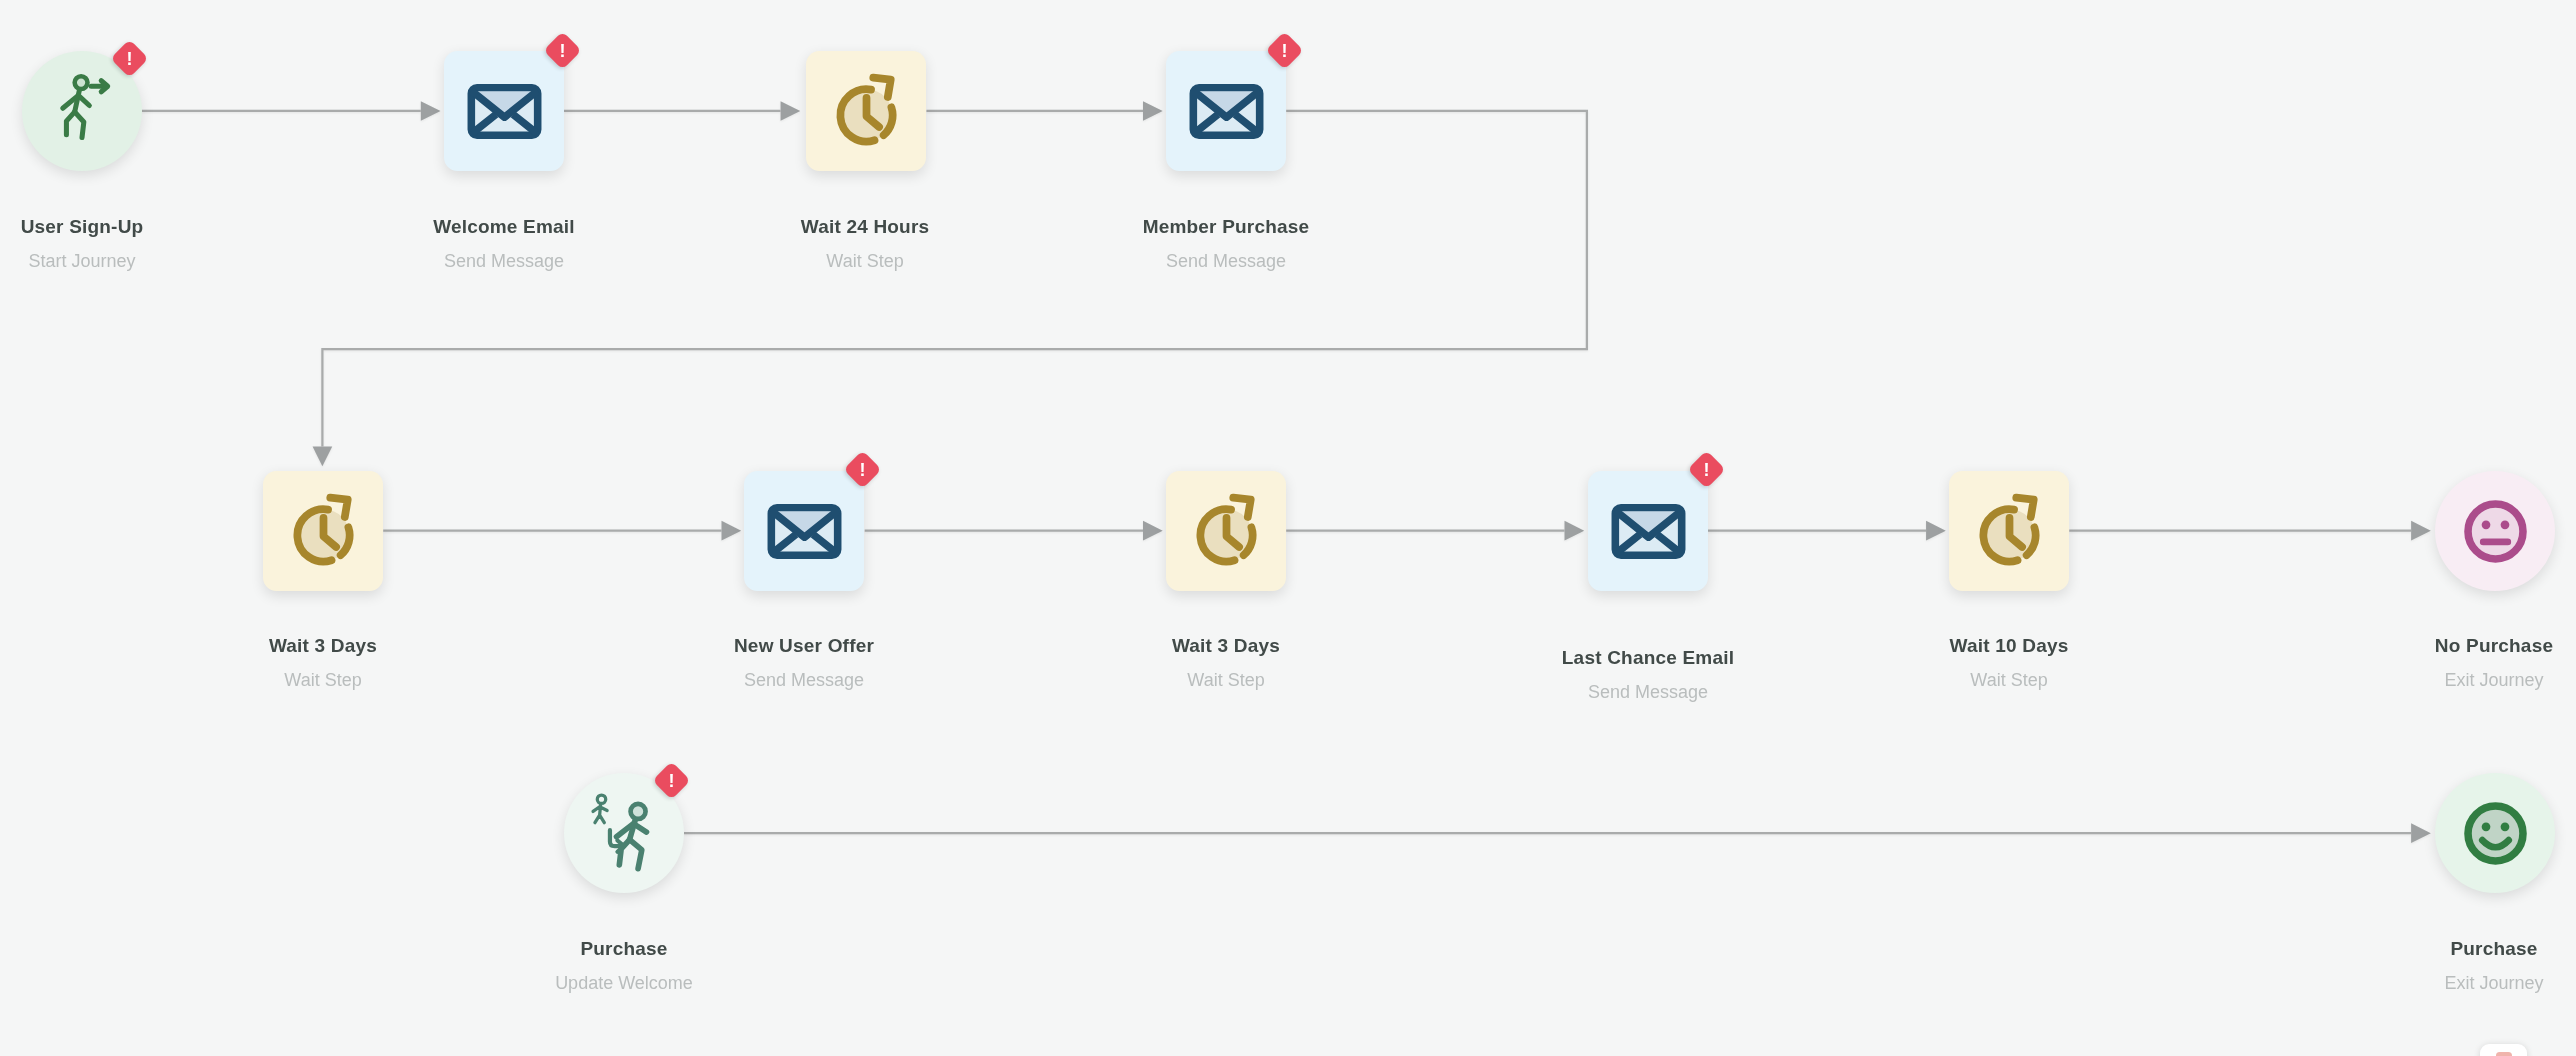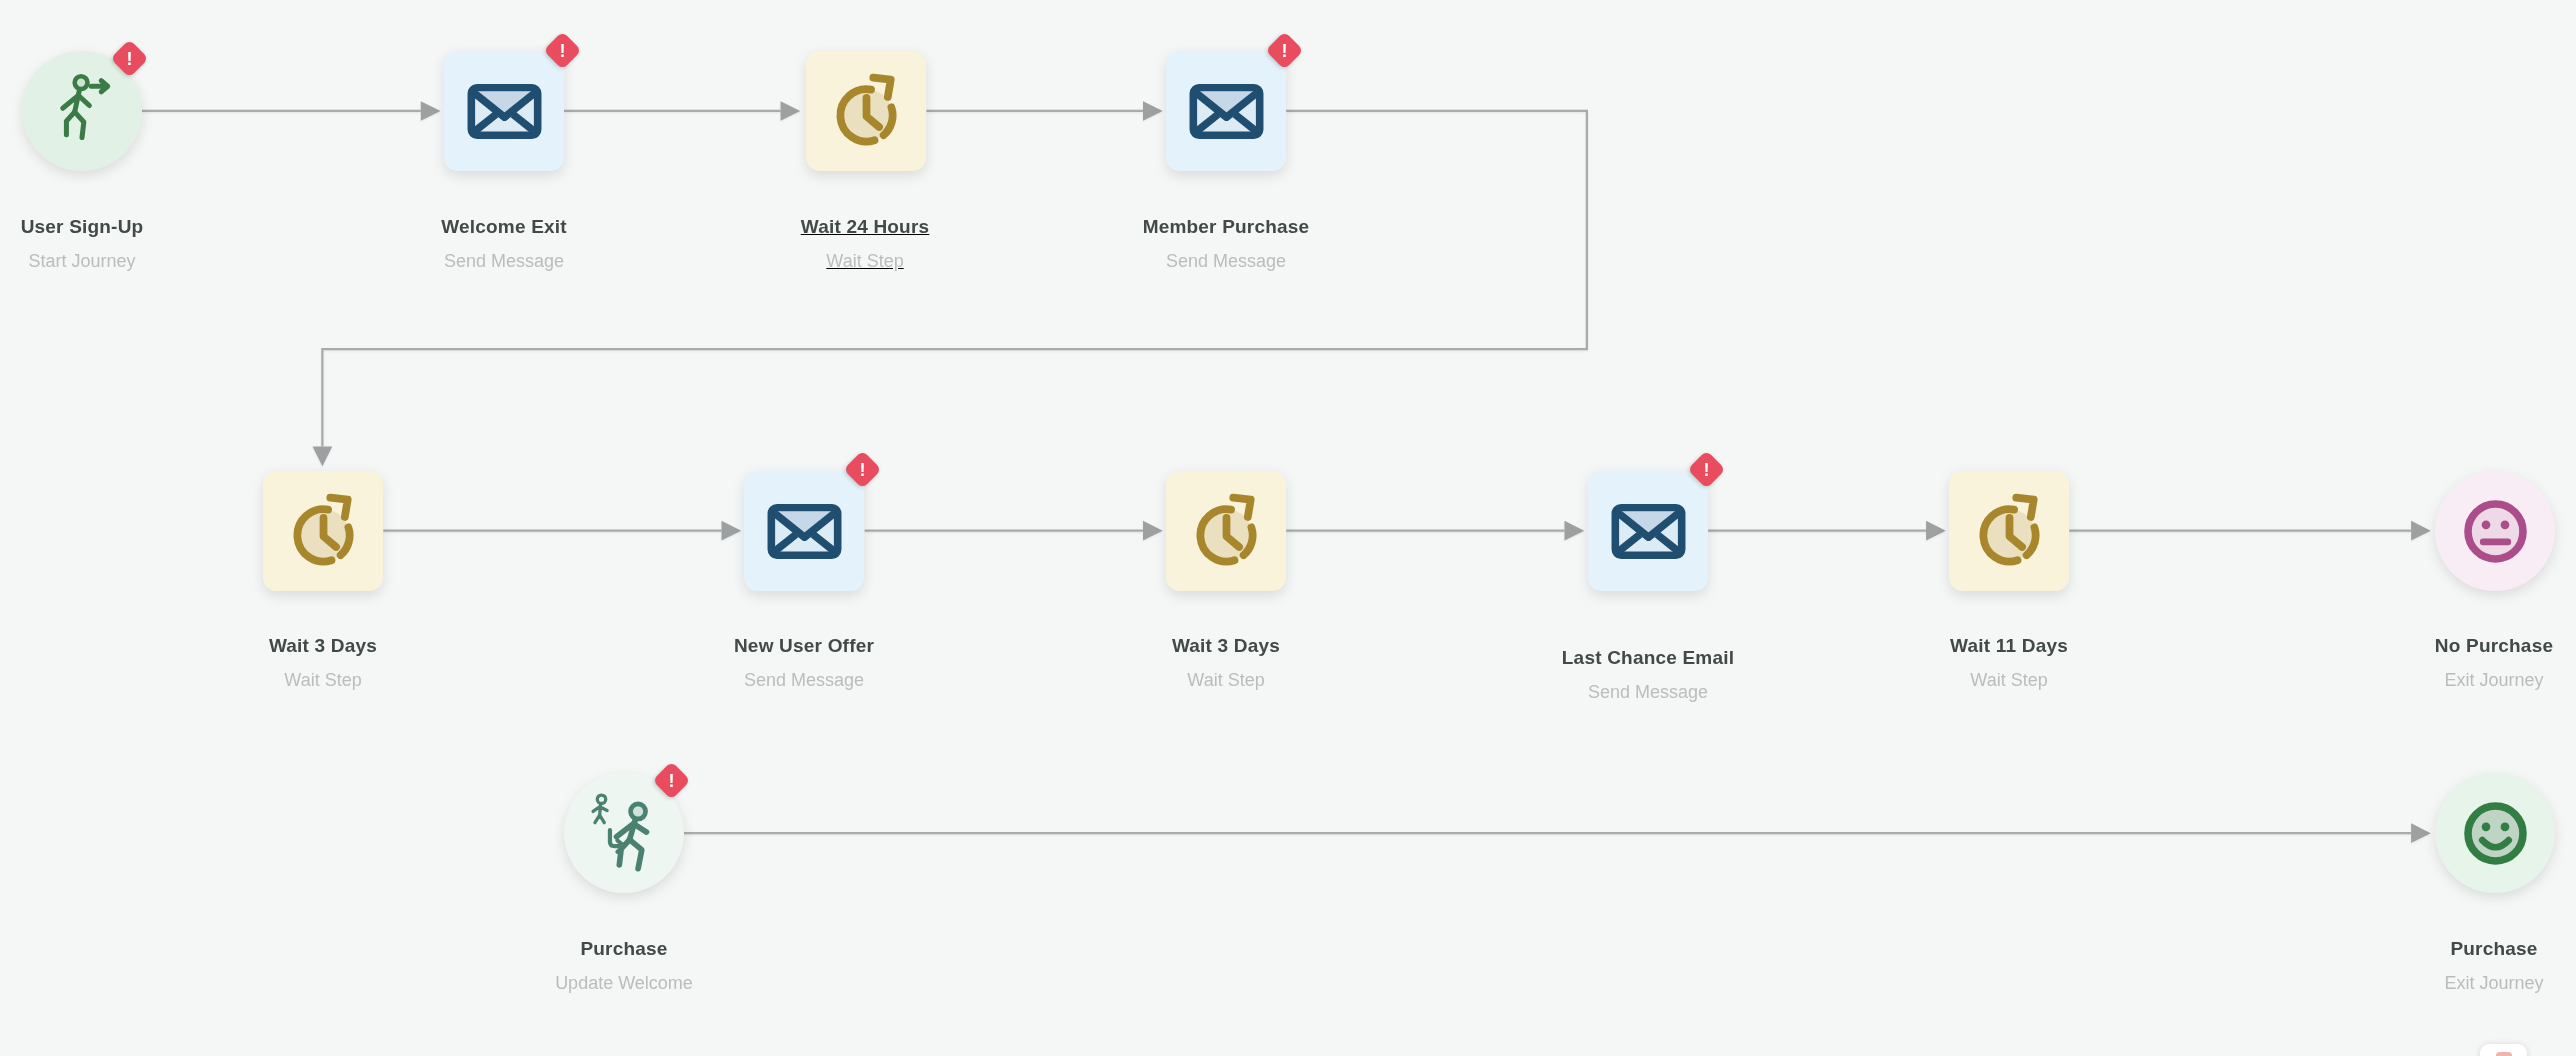--- a/index.html
+++ b/index.html
@@ -127,38 +127,38 @@
       <div class="node">
     <div class="shape square" style="left: 444px; top: 51px; background: rgb(228, 243, 251);">
     <svg viewBox="0 0 96 96" width="91" height="91">
       <rect x="13" y="23" width="70" height="50" rx="6" fill="#dcebf4" stroke="#1f4e70" stroke-width="8"></rect>
       <polygon points="17,27 48,52 79,27" fill="#c6d8e7"></polygon>
       <path d="M13 26 L48 54 L83 26" fill="none" stroke="#1f4e70" stroke-width="8" stroke-linejoin="round"></path>
       <path d="M14 71 L39 51 M82 71 L57 51" fill="none" stroke="#1f4e70" stroke-width="8"></path>
     </svg>
         </div>
     <div class="label" style="left: 361px; top: 216px;">
-      <div class="title">Welcome Exit</div>
+      <div class="title">Welcome Email</div>
       <div class="subtitle">Send Message</div>
     </div>
   <div class="badge" style="background: rgb(234, 76, 95); left: 549px; top: 37px;">
           <span>!</span>
         </div>
       </div>
       <div class="node">
     <div class="shape square" style="left: 806px; top: 51px; background: rgb(250, 243, 220);">
     <svg viewBox="0 0 96 96" width="93" height="93">
       <circle cx="48" cy="52" r="27" fill="#eadfbf"></circle>
       <path d="M73.7 43.7 A27 27 0 0 1 65.7 72.4" fill="none" stroke="#a7862c" stroke-width="8" stroke-linecap="round"></path>
       <path d="M56.3 77.7 A27 27 0 1 1 52.7 25.4" fill="none" stroke="#a7862c" stroke-width="8" stroke-linecap="round"></path>
       <path d="M55 13 L73 15 L70 33" fill="none" stroke="#a7862c" stroke-width="8" stroke-linecap="round" stroke-linejoin="round"></path>
       <path d="M48 34 L48 53 L61 64" fill="none" stroke="#a7862c" stroke-width="8" stroke-linecap="round" stroke-linejoin="round"></path>
     </svg>
         </div>
-    <div class="label" style="left: 722px; top: 216px; text-decoration: underline;">
+    <div class="label" style="left: 722px; top: 216px;">
       <div class="title">Wait 24 Hours</div>
       <div class="subtitle">Wait Step</div>
     </div>
   </div>
       <div class="node">
     <div class="shape square" style="left: 1166px; top: 51px; background: rgb(228, 243, 251);">
     <svg viewBox="0 0 96 96" width="91" height="91">
       <rect x="13" y="23" width="70" height="50" rx="6" fill="#dcebf4" stroke="#1f4e70" stroke-width="8"></rect>
       <polygon points="17,27 48,52 79,27" fill="#c6d8e7"></polygon>
       <path d="M13 26 L48 54 L83 26" fill="none" stroke="#1f4e70" stroke-width="8" stroke-linejoin="round"></path>
@@ -241,21 +241,21 @@
     <div class="shape square" style="left: 1949px; top: 471px; background: rgb(250, 243, 220);">
     <svg viewBox="0 0 96 96" width="93" height="93">
       <circle cx="48" cy="52" r="27" fill="#eadfbf"></circle>
       <path d="M73.7 43.7 A27 27 0 0 1 65.7 72.4" fill="none" stroke="#a7862c" stroke-width="8" stroke-linecap="round"></path>
       <path d="M56.3 77.7 A27 27 0 1 1 52.7 25.4" fill="none" stroke="#a7862c" stroke-width="8" stroke-linecap="round"></path>
       <path d="M55 13 L73 15 L70 33" fill="none" stroke="#a7862c" stroke-width="8" stroke-linecap="round" stroke-linejoin="round"></path>
       <path d="M48 34 L48 53 L61 64" fill="none" stroke="#a7862c" stroke-width="8" stroke-linecap="round" stroke-linejoin="round"></path>
     </svg>
         </div>
     <div class="label" style="left: 1866px; top: 635px;">
-      <div class="title">Wait 11 Days</div>
+      <div class="title">Wait 10 Days</div>
       <div class="subtitle">Wait Step</div>
     </div>
   </div>
       <div class="node">
     <div class="shape circle" style="left: 2435px; top: 471px; background: rgb(248, 237, 244);">
     <svg viewBox="0 0 96 96" width="91" height="91">
       <circle cx="48" cy="48" r="29" fill="#eed9e7" stroke="#ab4c8b" stroke-width="8"></circle>
       <circle cx="38" cy="41" r="4.6" fill="#ab4c8b"></circle>
       <circle cx="58" cy="41" r="4.6" fill="#ab4c8b"></circle>
       <path d="M35 59 H61" stroke="#ab4c8b" stroke-width="7" stroke-linecap="round" fill="none"></path>

